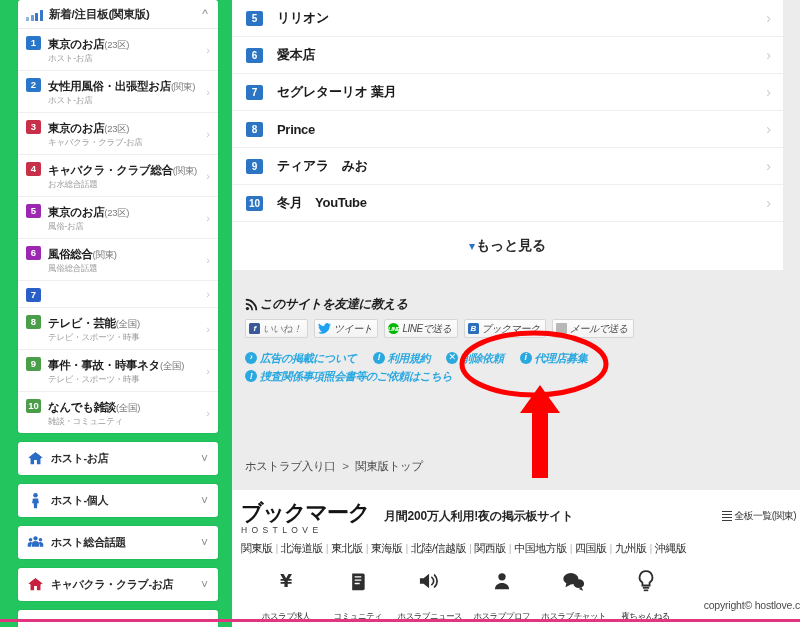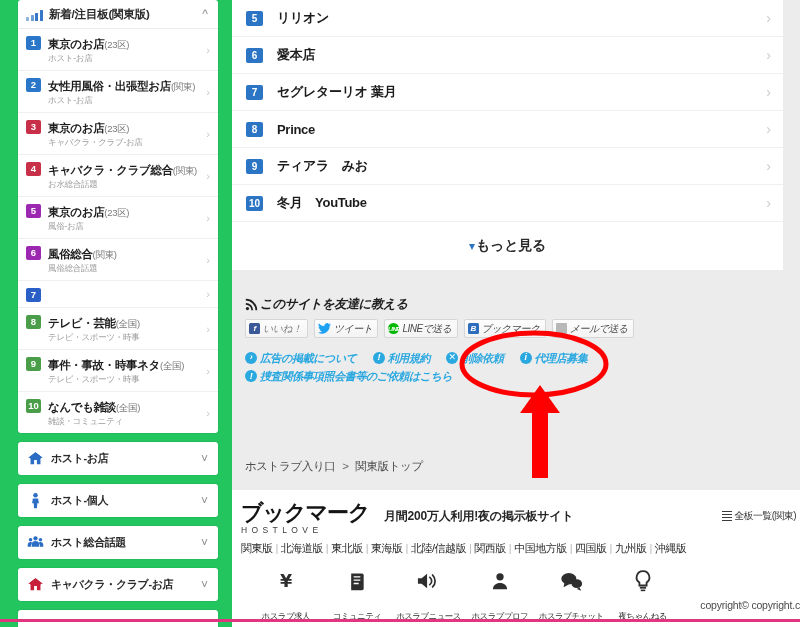--- a/index.html
+++ b/index.html
@@ -416,21 +416,21 @@
         <div class="f-ic">
           <div class="gl">
             <svg width="18" height="22" viewBox="0 0 20 24">
               <path d="M10 1a7 7 0 0 0-4 12.8V17h8v-3.2A7 7 0 0 0 10 1z" fill="none" stroke="#2e2e2e" stroke-width="2"></path>
               <rect x="6.5" y="18.5" width="7" height="2" fill="#2e2e2e"></rect>
               <rect x="7.5" y="21.5" width="5" height="1.8" fill="#2e2e2e"></rect>
             </svg>
           </div>
           <div class="lb">夜ちゃんねる</div>
         </div>
-        <div class="copyright">copyright© copyright.c</div>
+        <div class="copyright">copyright© hostlove.c</div>
     </div>
   </div>
 
   <div class="pink-bar"></div>
 
   <svg class="anno">
     <ellipse id="anno-ellipse" fill="none" stroke="#ff0000" stroke-width="5" cx="534" cy="364" rx="72" ry="31"></ellipse>
     <g id="anno-arrow">
         <path d="M532 478 L548 478 L548 413 L560 413 L540 385 L520 413 L532 413 Z" fill="#ff0000"></path>
       </g>

